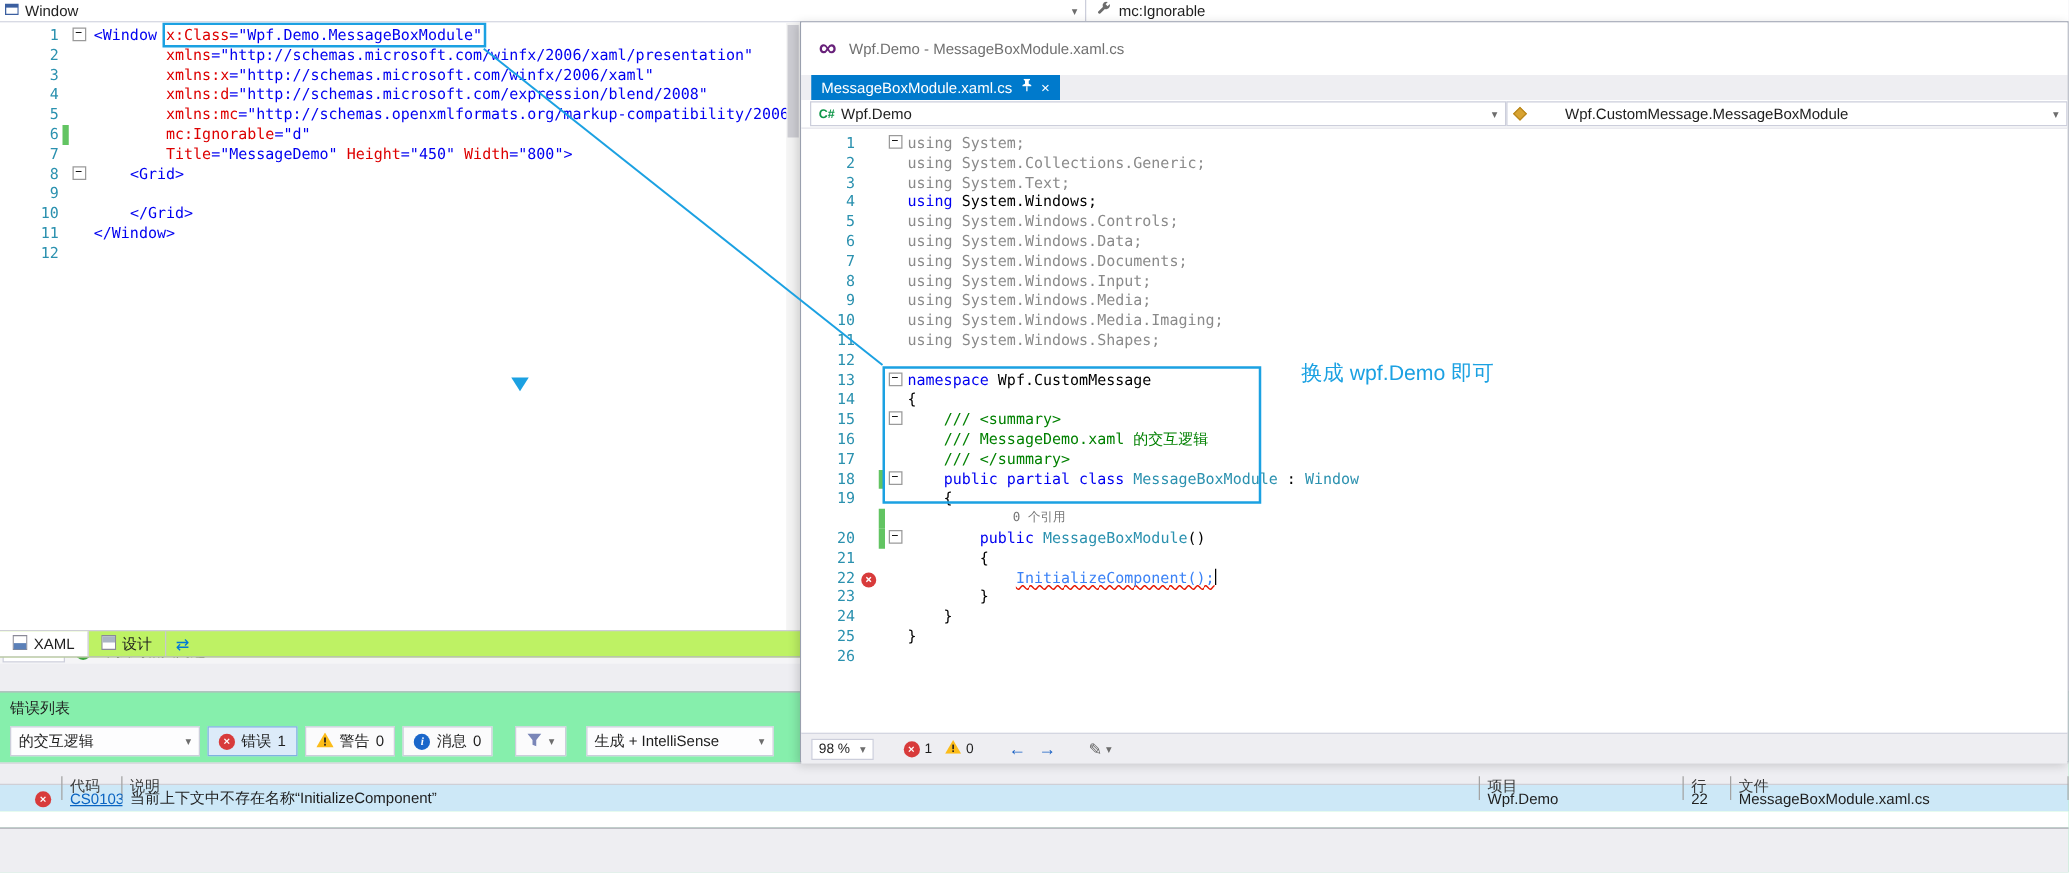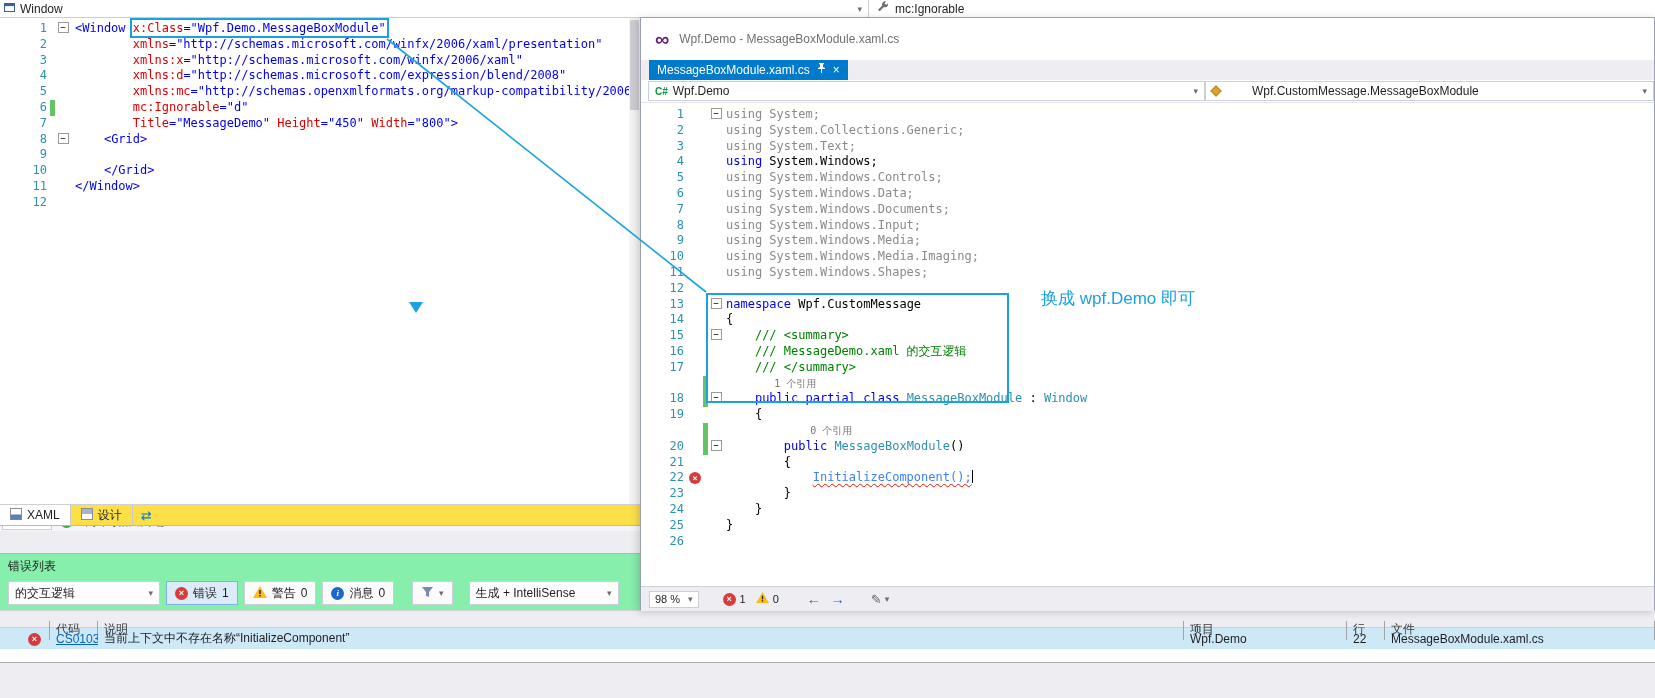--- a/index.html
+++ b/index.html
@@ -49,21 +49,21 @@
 
   
   #xamlZoom { position:absolute; top:510px; left:0; width:640px; height:21px; background:#f5f5f7;
               border-top:1px solid #d8d8de; display:flex; align-items:center; gap:8px; font-size:12px; padding-left:2px; }
   .zoomdd { display:inline-flex; align-items:center; gap:8px; background:#fff; border:1px solid #cccedb;
             height:17px; padding:0 5px; font-size:11px; color:#1e1e1e; }
   .okcirc { display:inline-block; width:13px; height:13px; border-radius:50%; background:#3fa73f; color:#fff;
             font-size:9px; line-height:13px; text-align:center; }
 
   
-  #xamlTabs { position:absolute; top:504px; left:0; width:640px; height:22px; background:#fde047;
+  #xamlTabs { position:absolute; top:504px; left:0; width:640px; height:22px; background:#bef264;
               border-top:1px solid #cfcfd6; border-bottom:1px solid #b8b8c0; display:flex; align-items:stretch; font-size:12px; }
   .xtab { display:flex; align-items:center; gap:5px; padding:0 10px; border-right:1px solid #c8c8d0; color:#1e1e1e; cursor:default; }
   .xtab.active { background:#ffffff; }
   .swapbtn { display:flex; align-items:center; padding:0 8px; color:#0078d7; font-size:13px; cursor:default; }
 
   
   #errorPanel { position:absolute; top:553px; left:0; width:1655px; height:145px; background:#86efac; border-top:1px solid #b5b5be; }
   .ep-title { height:22px; padding:4px 0 0 8px; font-size:12px; color:#1e1e1e; }
   .ep-toolbar { height:34px; display:flex; align-items:center; gap:6px; padding-left:8px; }
   .dd { display:inline-flex; align-items:center; background:#fdfdfe; border:1px solid #cccedb; height:24px;
@@ -289,21 +289,20 @@
           <div class="cl"><span class="lnum">8</span><span class="ico"></span><span class="chg"></span><span class="fold"></span><span class="ct"><span class="c-g">using System.Windows.Input;</span></span></div>
           <div class="cl"><span class="lnum">9</span><span class="ico"></span><span class="chg"></span><span class="fold"></span><span class="ct"><span class="c-g">using System.Windows.Media;</span></span></div>
           <div class="cl"><span class="lnum">10</span><span class="ico"></span><span class="chg"></span><span class="fold"></span><span class="ct"><span class="c-g">using System.Windows.Media.Imaging;</span></span></div>
           <div class="cl"><span class="lnum">11</span><span class="ico"></span><span class="chg"></span><span class="fold"></span><span class="ct"><span class="c-g">using System.Windows.Shapes;</span></span></div>
           <div class="cl"><span class="lnum">12</span><span class="ico"></span><span class="chg"></span><span class="fold"></span><span class="ct"></span></div>
           <div class="cl"><span class="lnum">13</span><span class="ico"></span><span class="chg"></span><span class="fold"><span class="fb">−</span></span><span class="ct"><span class="c-b">namespace</span><span> Wpf.CustomMessage</span></span></div>
           <div class="cl"><span class="lnum">14</span><span class="ico"></span><span class="chg"></span><span class="fold"></span><span class="ct"><span>{</span></span></div>
           <div class="cl"><span class="lnum">15</span><span class="ico"></span><span class="chg"></span><span class="fold"><span class="fb">−</span></span><span class="ct"><span>    </span><span class="c-gr">/// &lt;summary&gt;</span></span></div>
           <div class="cl"><span class="lnum">16</span><span class="ico"></span><span class="chg"></span><span class="fold"></span><span class="ct"><span>    </span><span class="c-gr">/// MessageDemo.xaml 的交互逻辑</span></span></div>
           <div class="cl"><span class="lnum">17</span><span class="ico"></span><span class="chg"></span><span class="fold"></span><span class="ct"><span>    </span><span class="c-gr">/// &lt;/summary&gt;</span></span></div>
-          <div class="cl lens"><span class="lnum"></span><span class="ico"></span><span class="chg on"></span><span class="fold"></span><span class="ct"><span>        1 个引用</span></span></div>
           <div class="cl"><span class="lnum">18</span><span class="ico"></span><span class="chg on"></span><span class="fold"><span class="fb">−</span></span><span class="ct"><span>    </span><span class="c-b">public partial class</span><span> </span><span class="c-t">MessageBoxModule</span><span> : </span><span class="c-t">Window</span></span></div>
           <div class="cl"><span class="lnum">19</span><span class="ico"></span><span class="chg"></span><span class="fold"></span><span class="ct"><span>    {</span></span></div>
           <div class="cl lens"><span class="lnum"></span><span class="ico"></span><span class="chg on"></span><span class="fold"></span><span class="ct"><span>              0 个引用</span></span></div>
           <div class="cl"><span class="lnum">20</span><span class="ico"></span><span class="chg on"></span><span class="fold"><span class="fb">−</span></span><span class="ct"><span>        </span><span class="c-b">public</span><span> </span><span class="c-t">MessageBoxModule</span><span>()</span></span></div>
           <div class="cl"><span class="lnum">21</span><span class="ico"></span><span class="chg"></span><span class="fold"></span><span class="ct"><span>        {</span></span></div>
           <div class="cl"><span class="lnum">22</span><span class="ico"><span class="eicon-g">×</span></span><span class="chg"></span><span class="fold"></span><span class="ct"><span>            </span><span class="c-sq">InitializeComponent();</span><span class="caret"></span></span></div>
           <div class="cl"><span class="lnum">23</span><span class="ico"></span><span class="chg"></span><span class="fold"></span><span class="ct"><span>        }</span></span></div>
           <div class="cl"><span class="lnum">24</span><span class="ico"></span><span class="chg"></span><span class="fold"></span><span class="ct"><span>    }</span></span></div>
           <div class="cl"><span class="lnum">25</span><span class="ico"></span><span class="chg"></span><span class="fold"></span><span class="ct"><span>}</span></span></div>
           <div class="cl"><span class="lnum">26</span><span class="ico"></span><span class="chg"></span><span class="fold"></span><span class="ct"></span></div>

